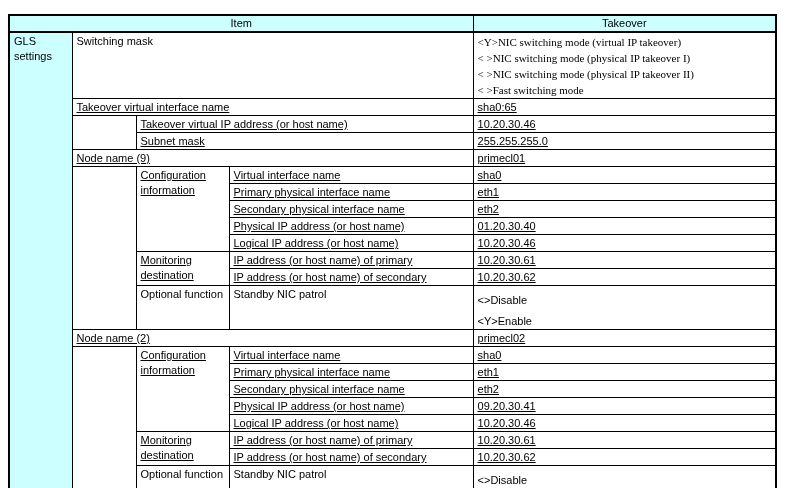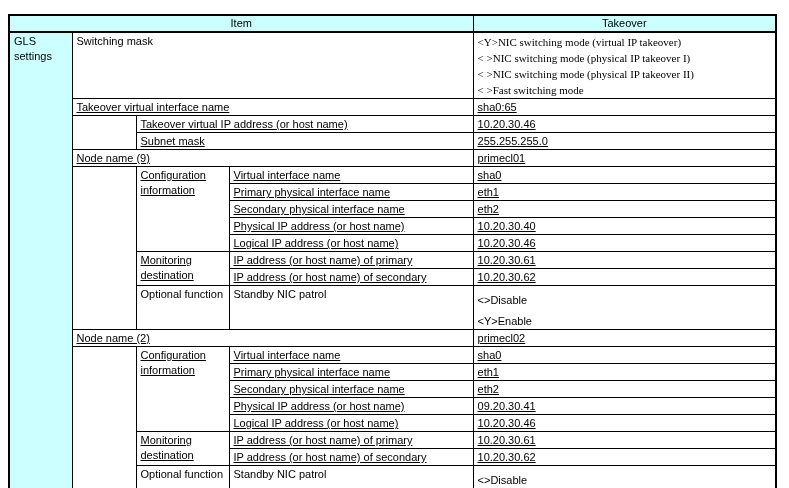--- a/index.html
+++ b/index.html
@@ -108,21 +108,21 @@
   <tr class="r-std">
     <td>Primary physical interface name</td>
     <td>eth1</td>
   </tr>
   <tr class="r-std">
     <td>Secondary physical interface name</td>
     <td>eth2</td>
   </tr>
   <tr class="r-std">
     <td>Physical IP address (or host name)</td>
-    <td>10.20.30.40</td>
+    <td>01.20.30.40</td>
   </tr>
   <tr class="r-std">
     <td>Logical IP address (or host name)</td>
     <td>10.20.30.46</td>
   </tr>
   <tr class="r-std">
     <td rowspan="2">Monitoring destination</td>
     <td>IP address (or host name) of primary</td>
     <td>10.20.30.61</td>
   </tr>

